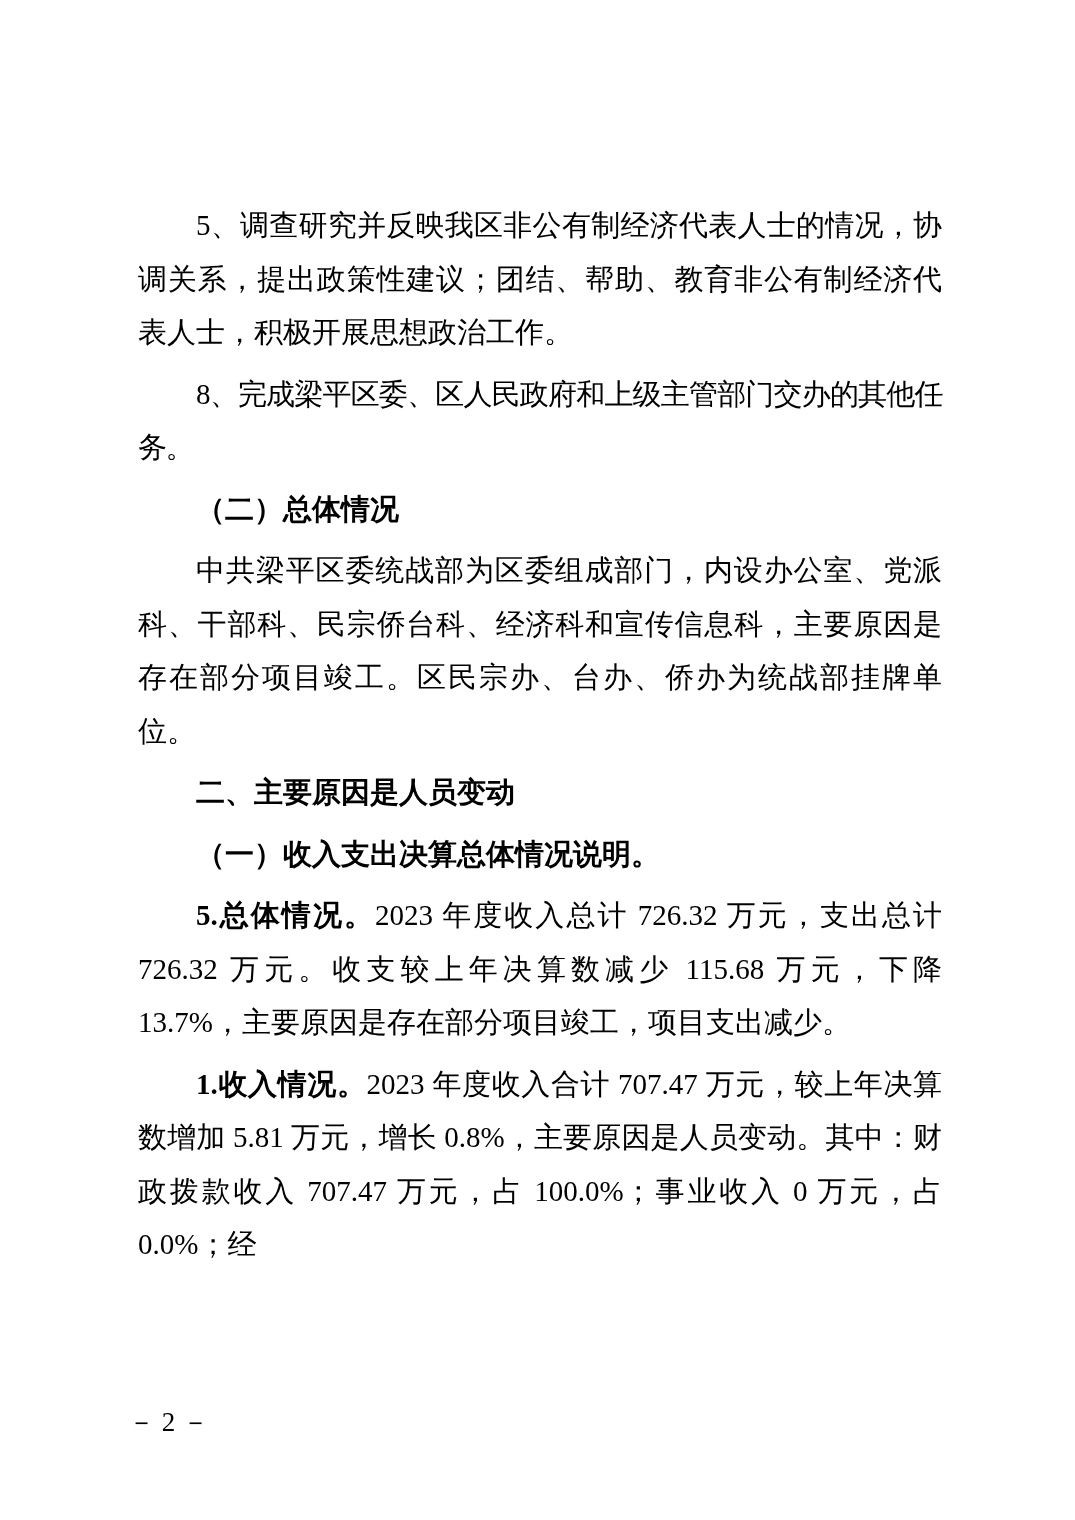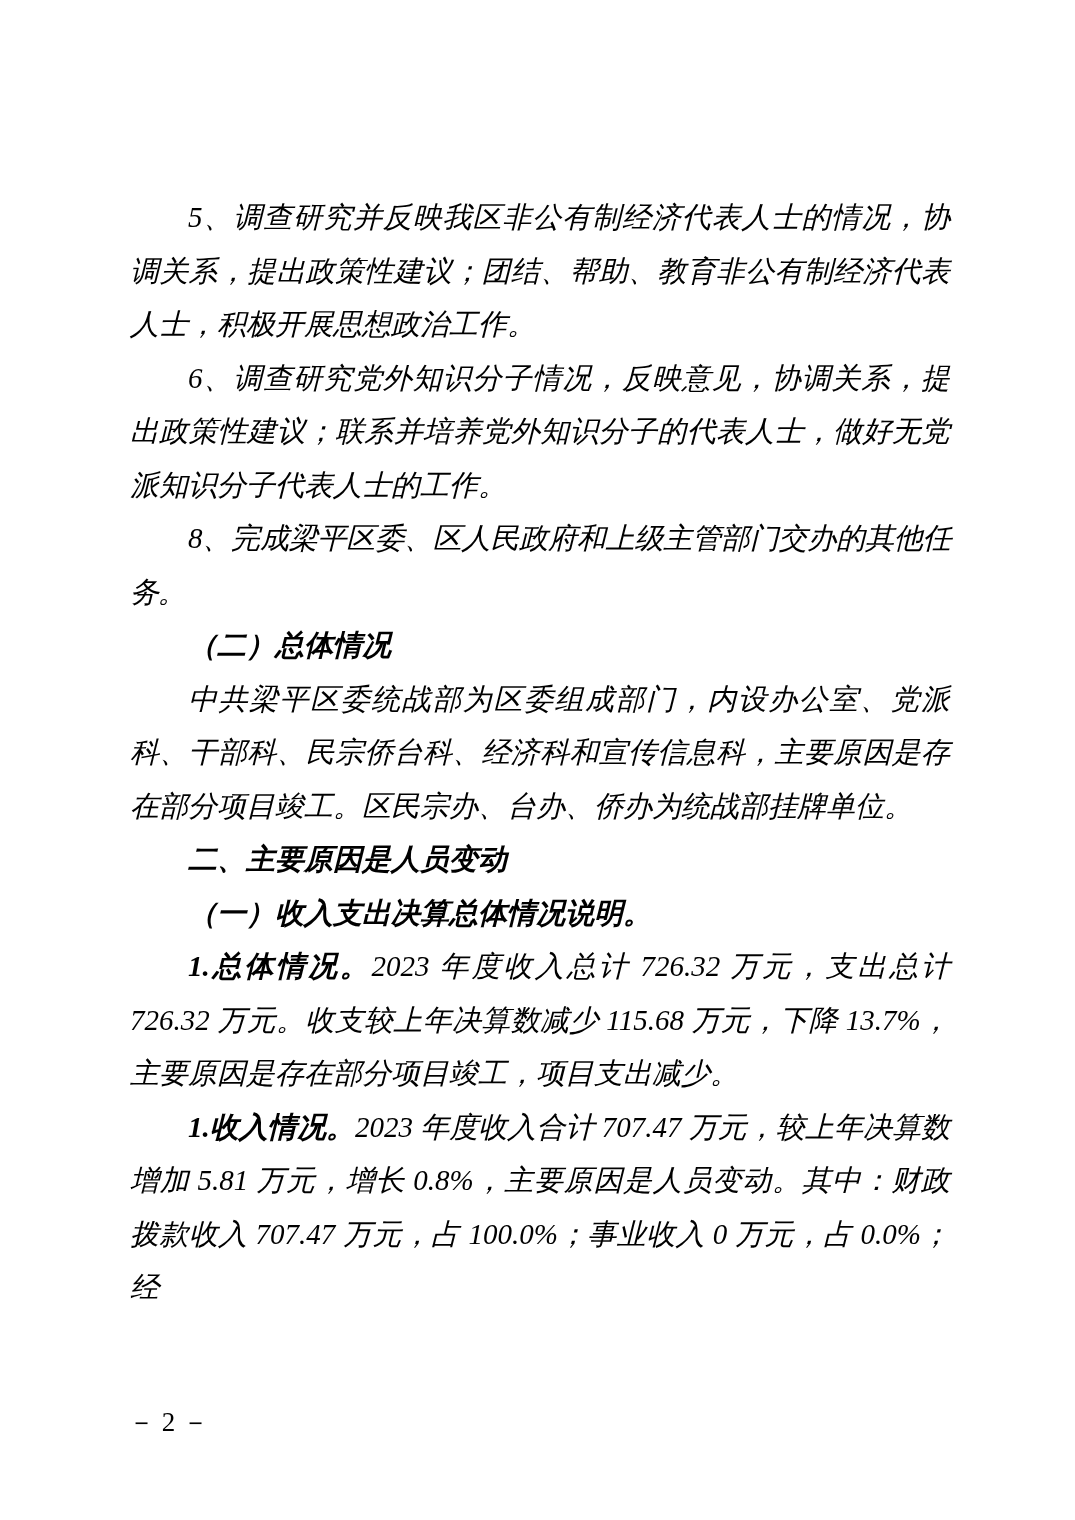--- a/index.html
+++ b/index.html
@@ -19,24 +19,23 @@
   .content {
     position: absolute;
     left: 130px;
     top: 191px;
     width: 820px;
     font-size: 29px;
     line-height: 53.5px;
     text-align: justify;
   }
   .content p {
-    margin: 0;
+    margin: 8px;
     padding: 0;
     text-indent: 2em;
-    font-style: italic;
   }
   
   .tight {
     letter-spacing: -1.5px;
   }
   
   .h-kai {
     font-weight: 700;
   }
   
@@ -58,35 +57,34 @@
 </style>
 </head>
 <body>
 
 <div class="page">
 
   <div class="content">
 
     <p class="body">5、调查研究并反映我区非公有制经济代表人士的情况，协调关系，提出政策性建议；团结、帮助、教育非公有制经济代表人士，积极开展思想政治工作。</p>
 
-    <p class="body">6、调查研究党外知识分子情况，反映意见，协调关系，提出政策性建议；联系并培养党外知识分子的代表人士，做好无党派知识分子代表人士的工作。</p>
 
 
     <p class="body tight">8、完成梁平区委、区人民政府和上级主管部门交办的其他任务。</p>
 
     <p class="h-kai">（二）总体情况</p>
 
     <p class="body">中共梁平区委统战部为区委组成部门，内设办公室、党派科、干部科、民宗侨台科、经济科和宣传信息科，主要原因是存在部分项目竣工。区民宗办、台办、侨办为统战部挂牌单位。</p>
 
     <p class="h-hei">二、主要原因是人员变动</p>
 
     <p class="h-kai">（一）收入支出决算总体情况说明。</p>
 
     <p class="body">
-      <span class="lead">1.总体情况。</span><span>2023 年度收入总计 726.32 万元，支出总计 726.32 万元。收支较上年决算数减少 115.68 万元，下降 13.7%，主要原因是存在部分项目竣工，项目支出减少。</span>
+      <span class="lead">5.总体情况。</span><span>2023 年度收入总计 726.32 万元，支出总计 726.32 万元。收支较上年决算数减少 115.68 万元，下降 13.7%，主要原因是存在部分项目竣工，项目支出减少。</span>
     </p>
 
     <p class="body">
       <span class="lead">1.收入情况。</span><span>2023 年度收入合计 707.47 万元，较上年决算数增加 5.81 万元，增长 0.8%，主要原因是人员变动。其中：财政拨款收入 707.47 万元，占 100.0%；事业收入 0 万元，占 0.0%；经</span>
     </p>
 
   </div>
 
   <div class="footer">－ 2 －</div>
 

